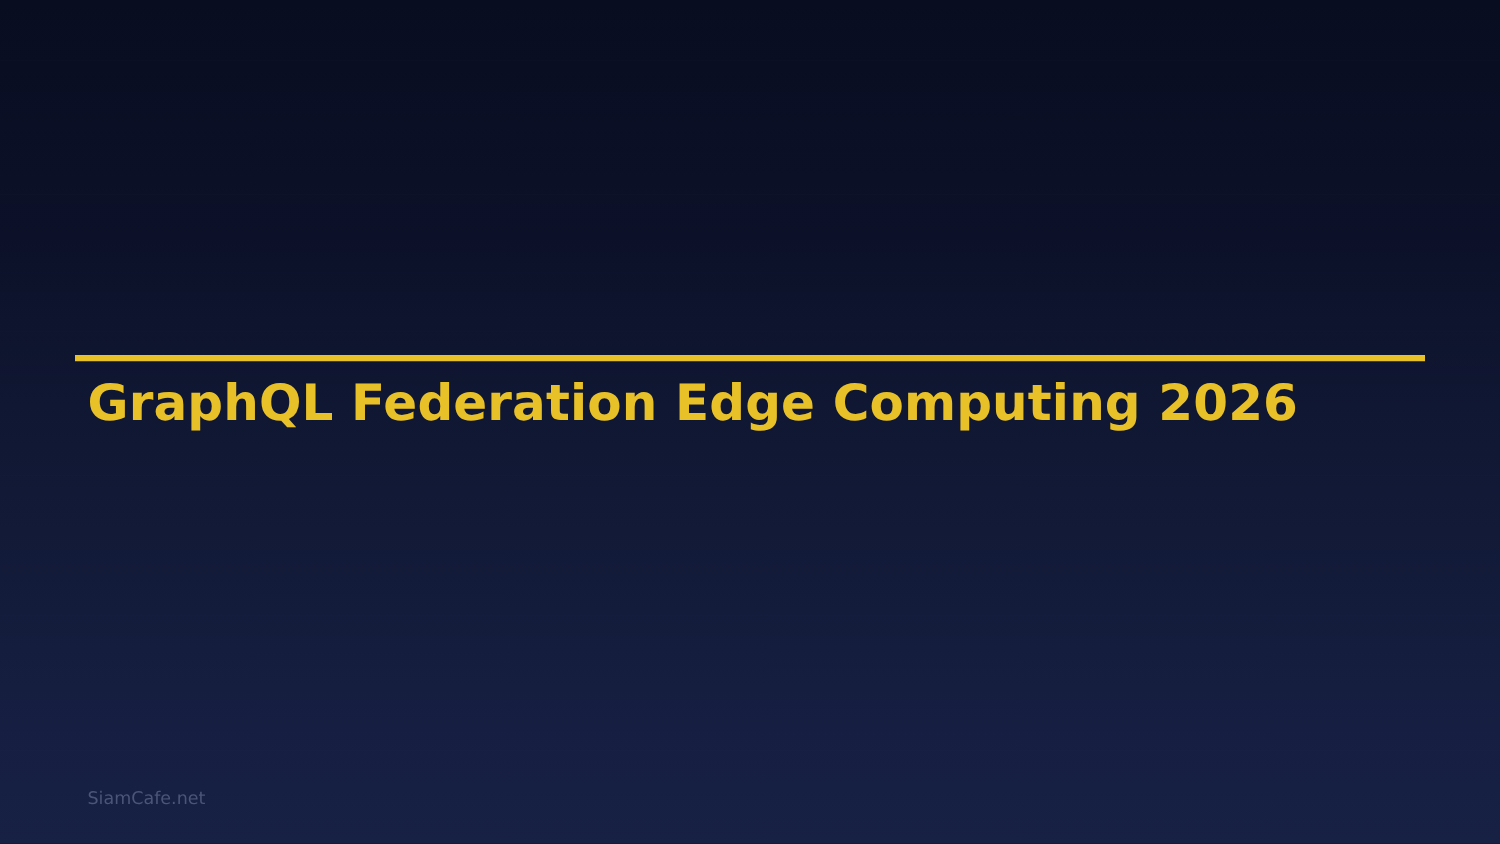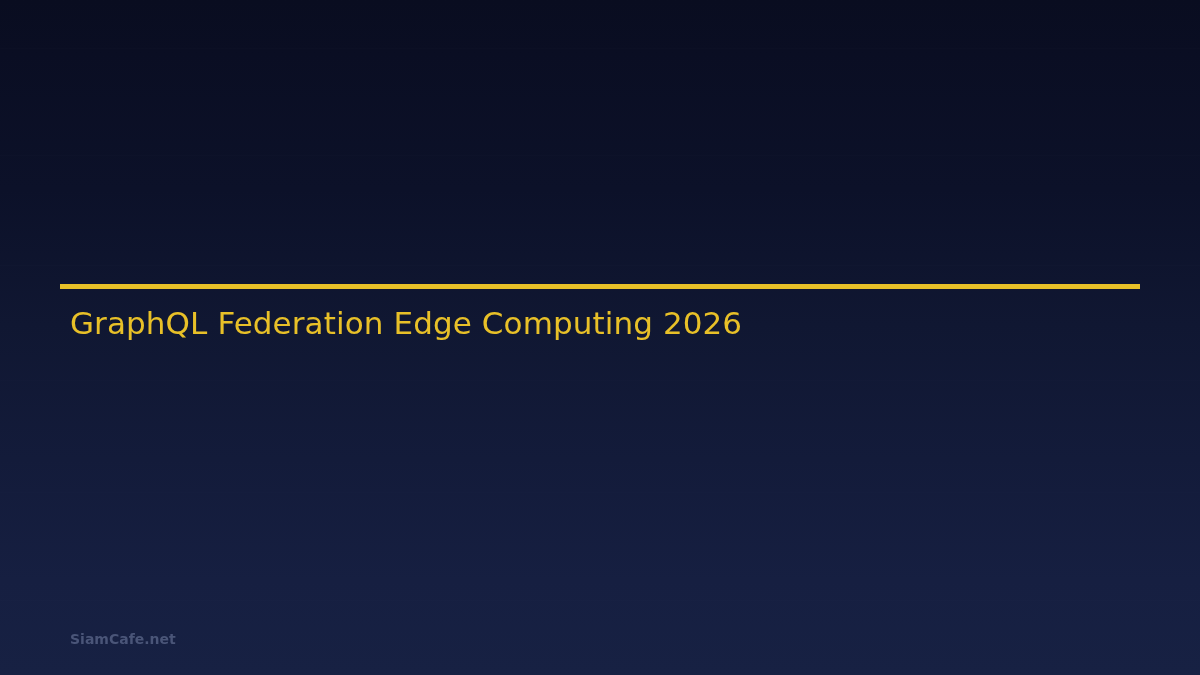--- a/index.html
+++ b/index.html
@@ -53,35 +53,35 @@
     height: 5px;
     background: #e8c028;
   }
 
   .title {
     position: absolute;
     left: 70px;
     top: 304px;
     margin: 0;
     font-family: "DejaVu Sans", sans-serif;
-    font-size: 31px;
-    font-weight: normal;
+    font-size: 40px;
+    font-weight: bold;
     line-height: 38px;
     letter-spacing: 0.1px;
     color: #e8c028;
     white-space: nowrap;
   }
 
   .watermark {
     position: absolute;
     left: 70px;
     top: 630px;
     font-family: "DejaVu Sans", sans-serif;
     font-size: 14px;
-    font-weight: bold;
+    font-weight: normal;
     line-height: 18px;
     color: #4a5578;
     white-space: nowrap;
   }
 </style>
 </head>
 <body>
 
 <div class="slide">
 

